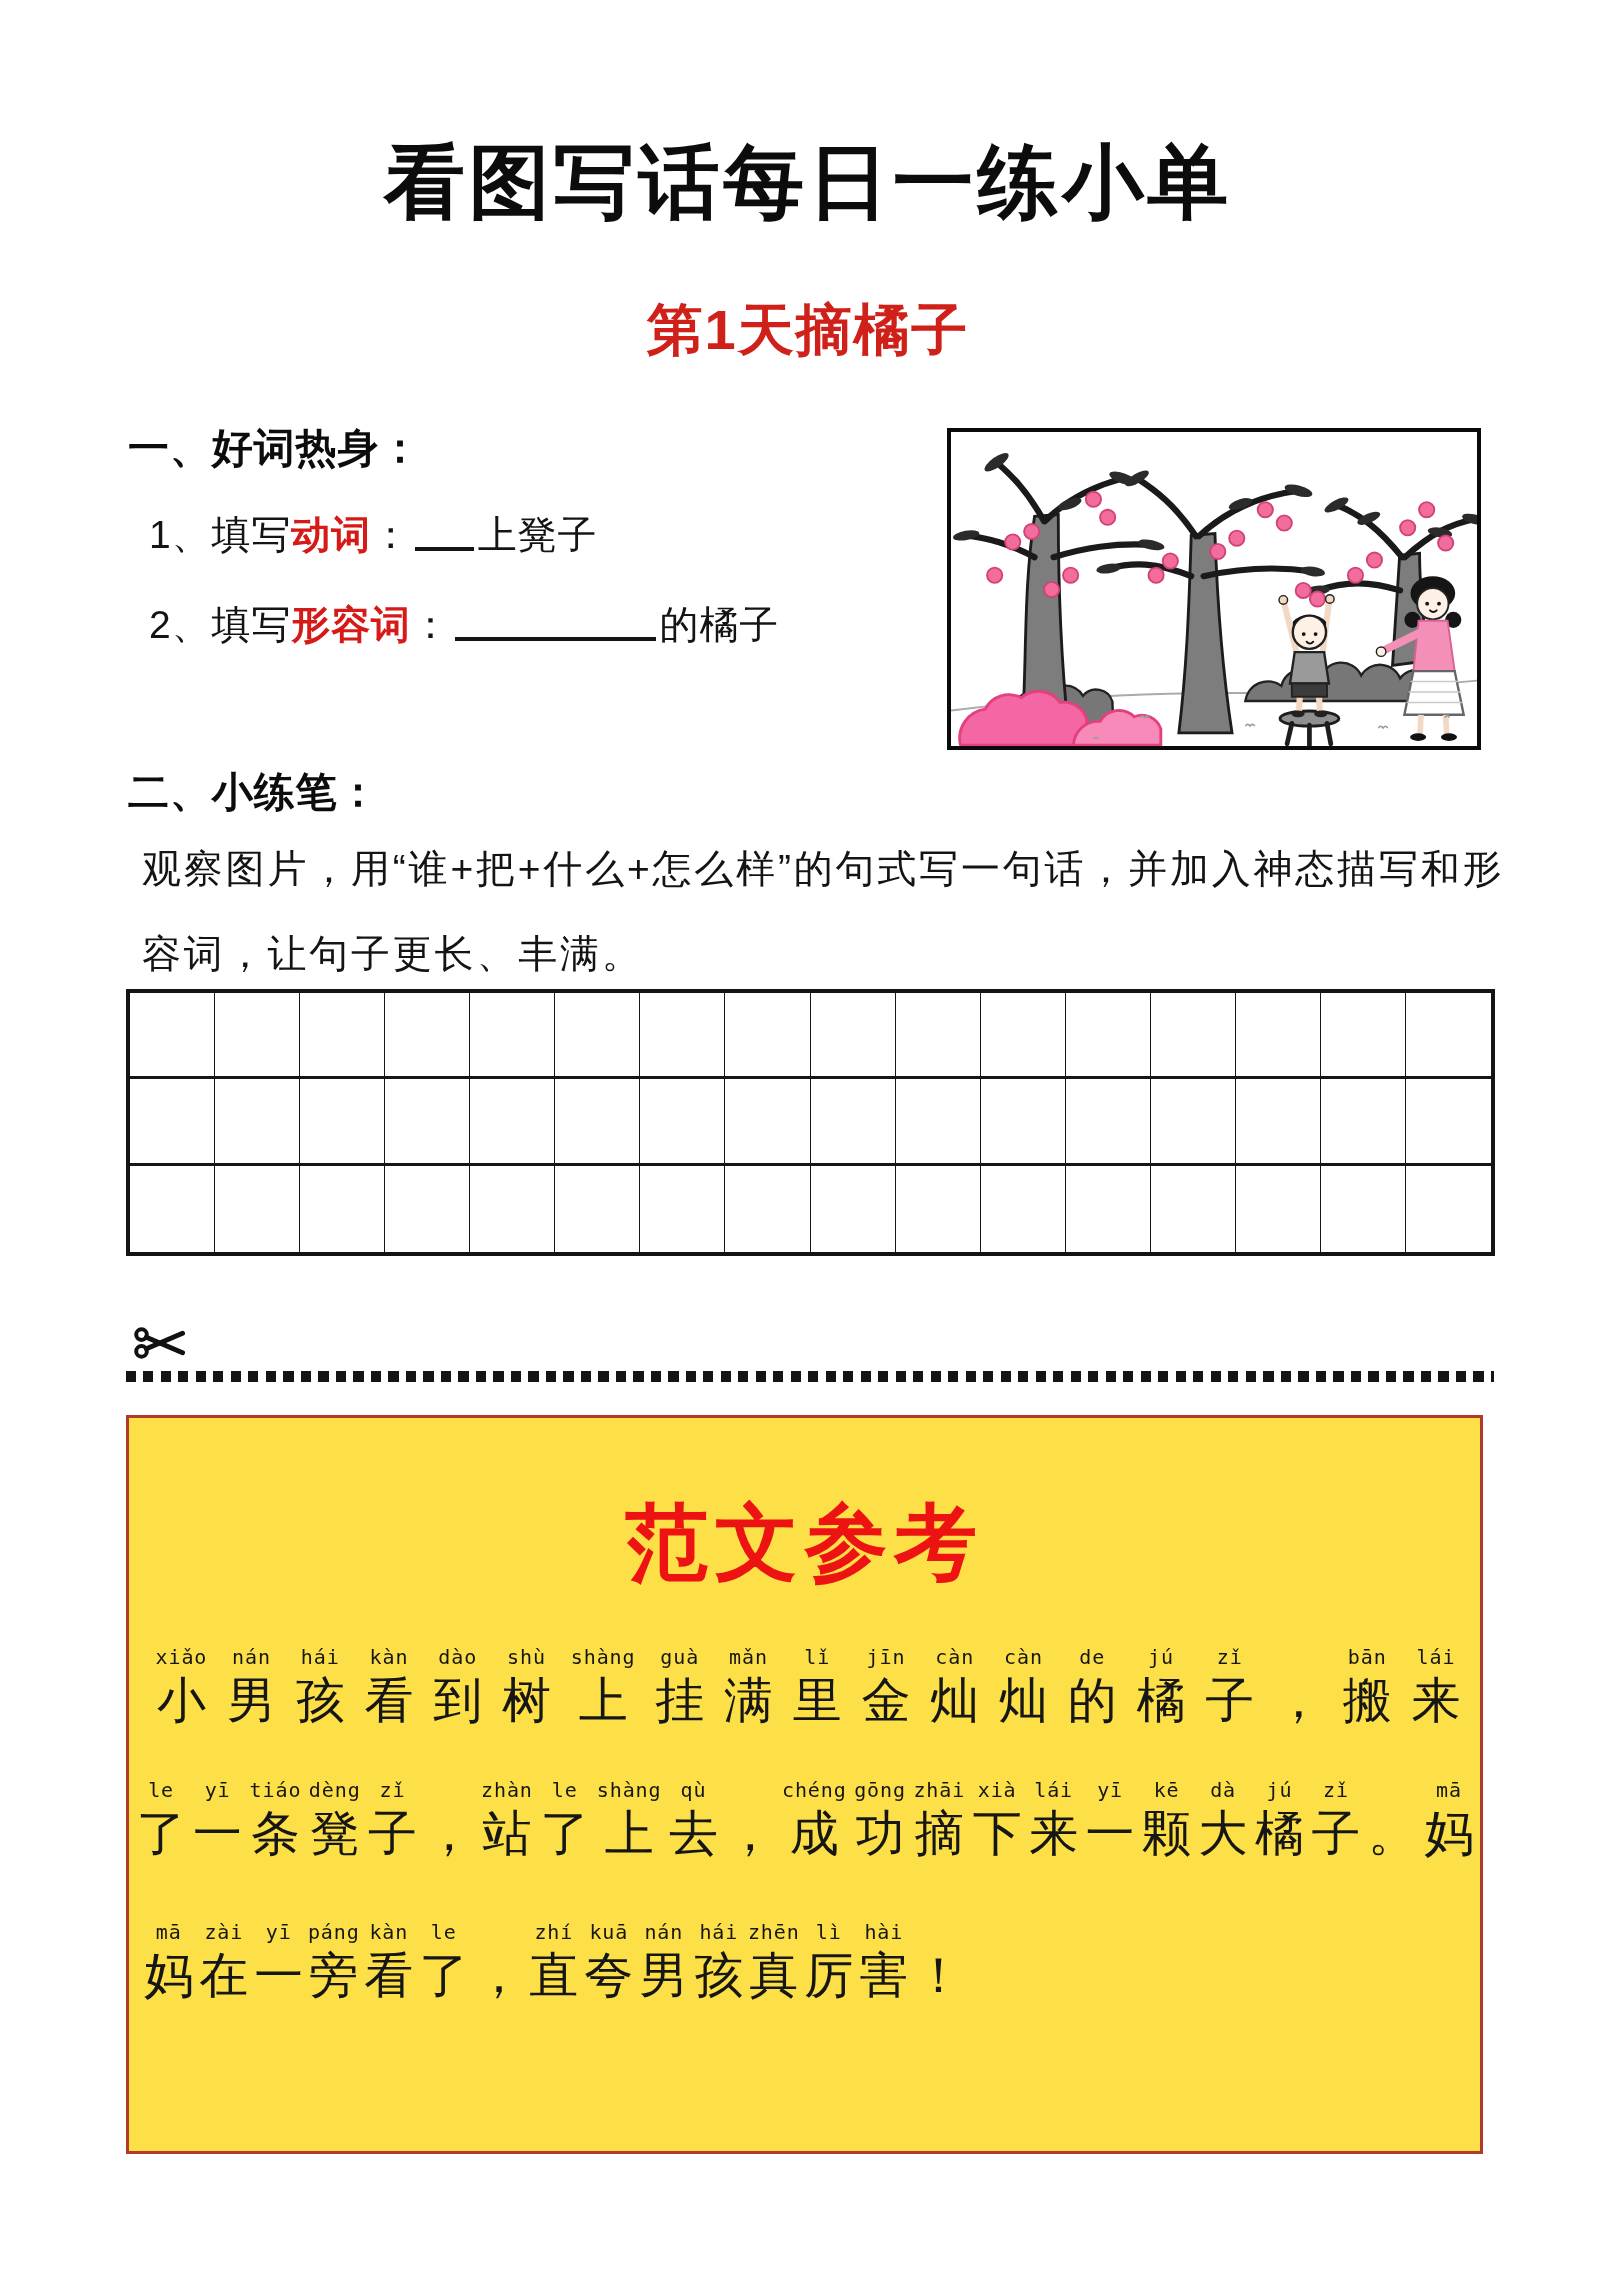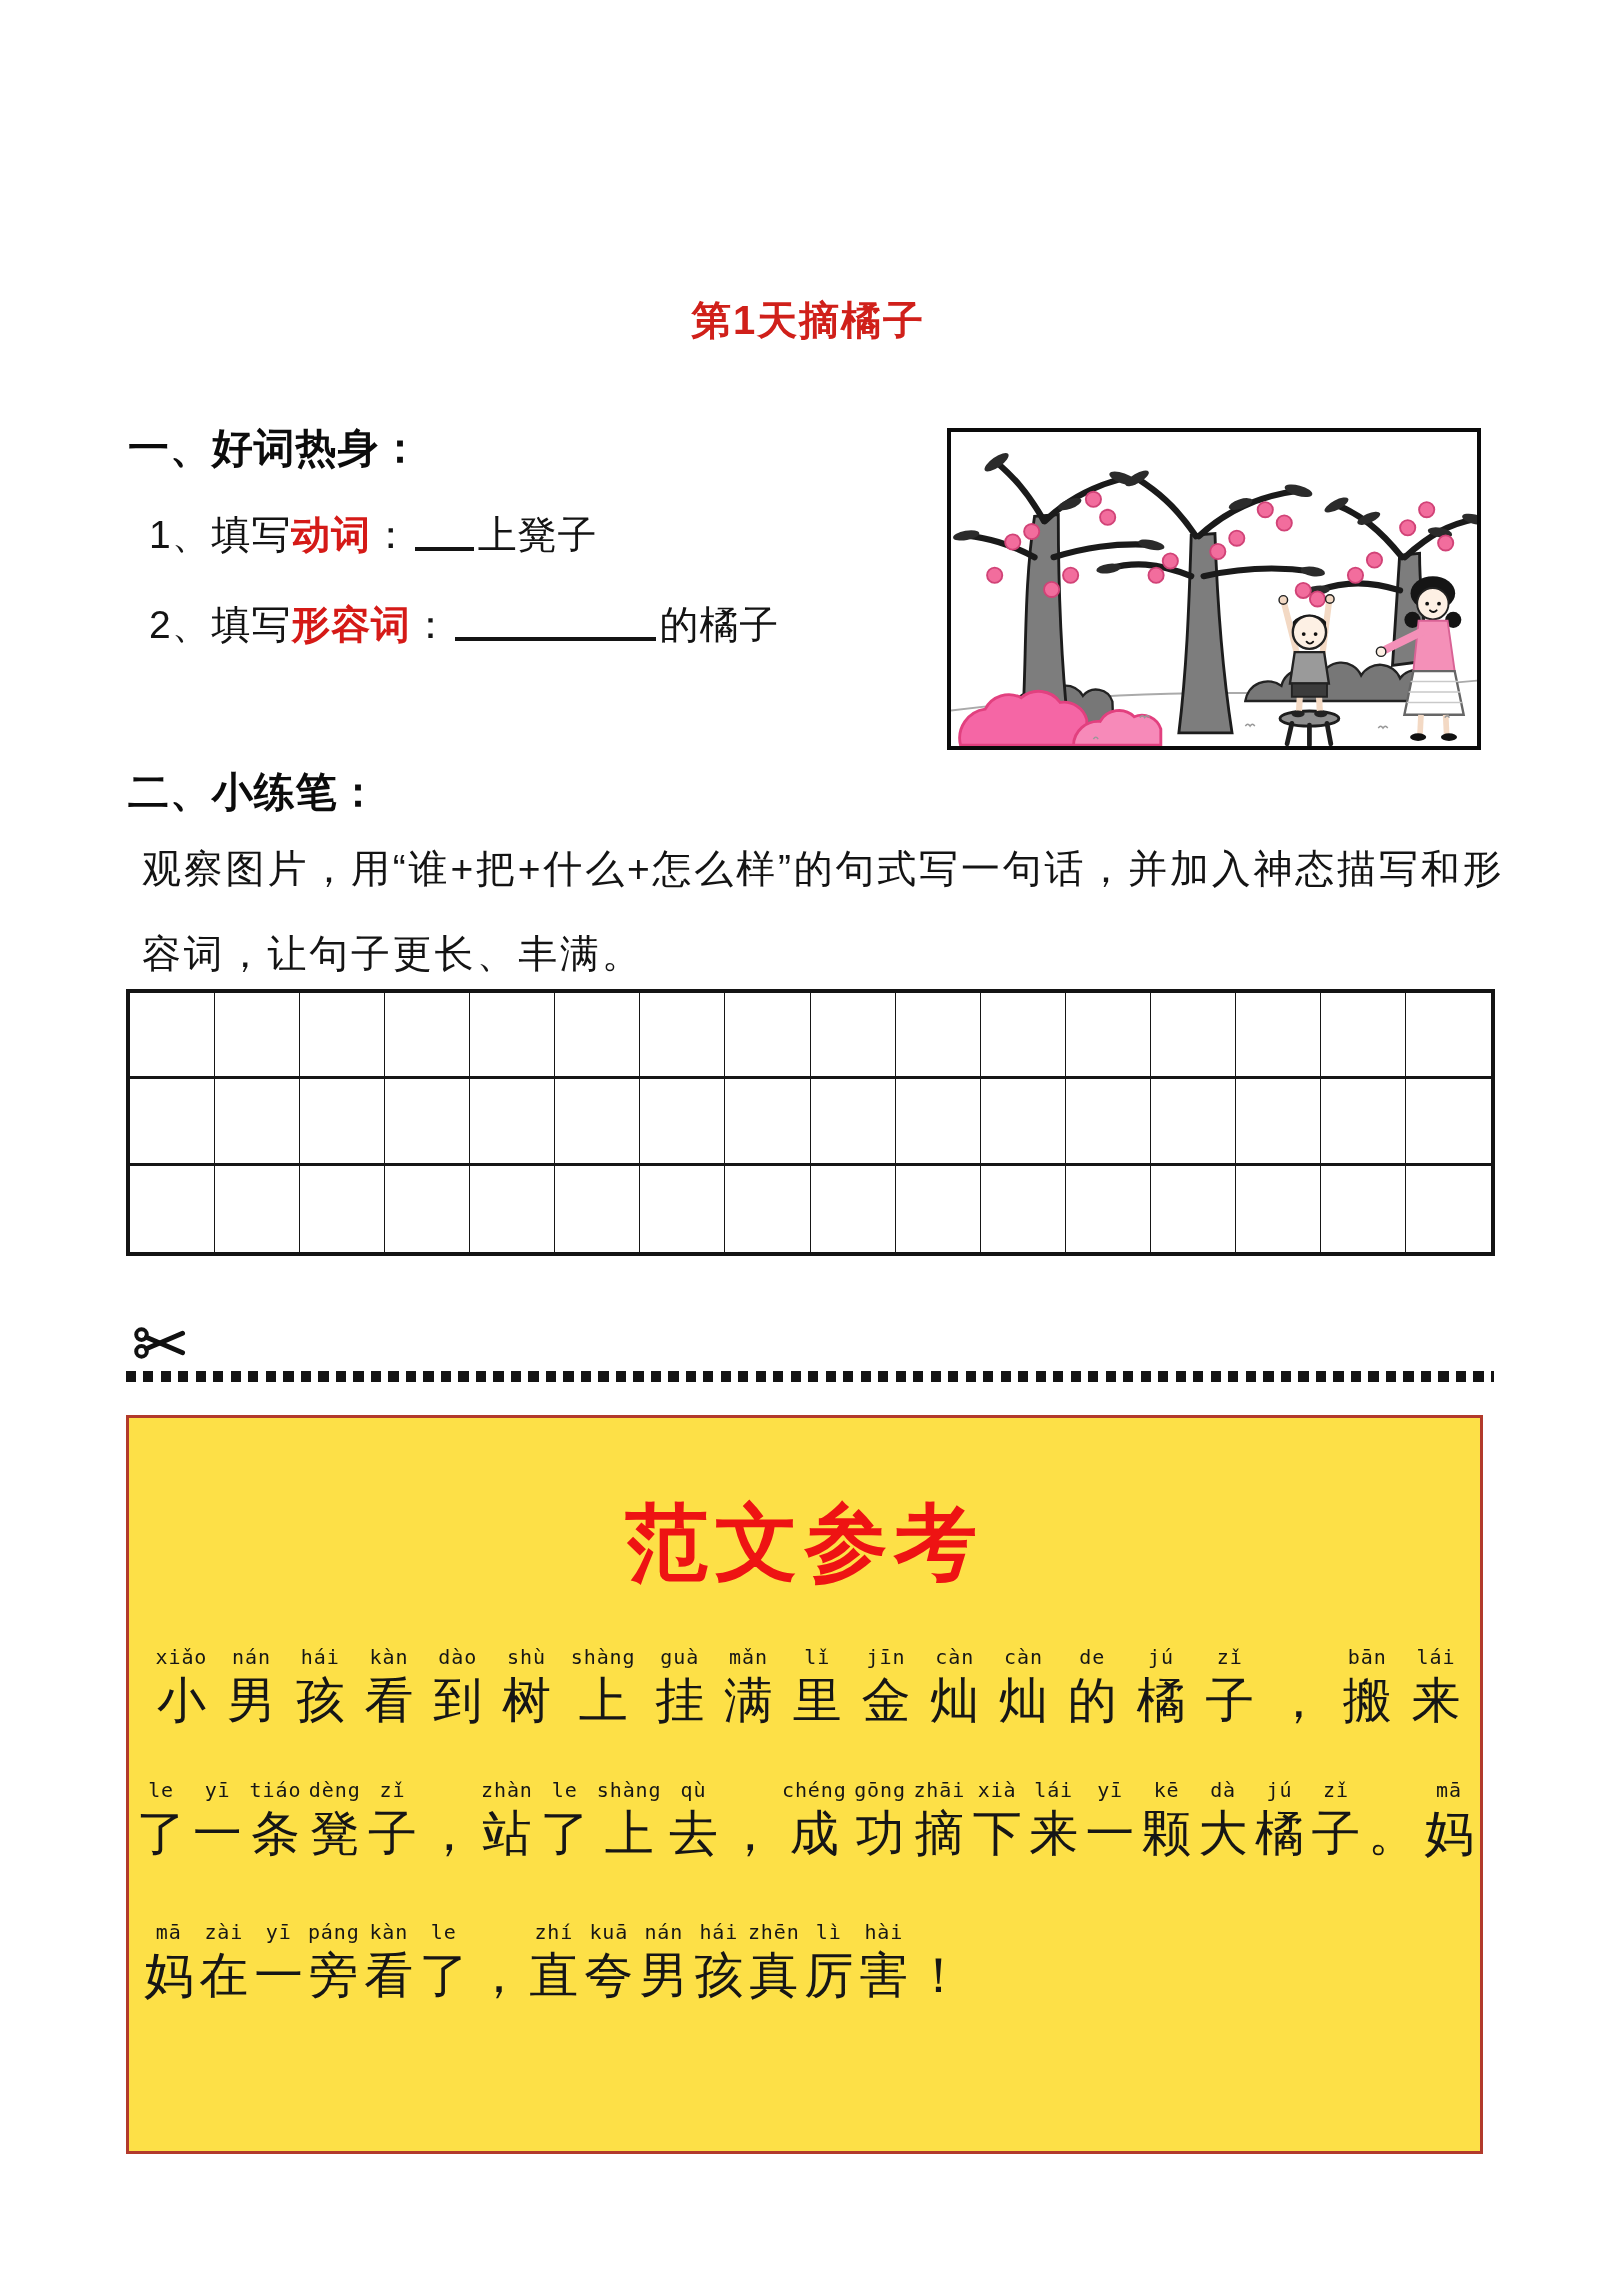--- a/index.html
+++ b/index.html
@@ -2,21 +2,21 @@
 <html style="font-size:7.6px"><head>
 <meta charset="utf-8">
 <style>
   html,body{margin:0;padding:0;background:#ffffff;}
   body{width:1616px;height:2284px;font-family:"Liberation Sans",sans-serif;color:#111;}
   .page{position:relative;width:1616px;height:2284px;background:#fff;overflow:hidden;}
 
   .title{position:absolute;top:129px;left:0;width:100%;text-align:center;
          font-size:81px;font-weight:900;letter-spacing:3.8px;color:#0c0c0c;}
   .subtitle{position:absolute;top:293px;left:0;width:100%;text-align:center;
-         font-size:40px;font-weight:700;letter-spacing:1.9px;color:#d0201a;}
+         font-size:56px;font-weight:700;letter-spacing:1.9px;color:#d0201a;}
 
   .h-sec{position:absolute;left:128px;font-size:41px;font-weight:800;color:#0c0c0c;letter-spacing:0.9px;}
   .h-warm{top:421px;}
   .h-prac{top:765px;}
 
   .witem{position:absolute;left:149px;font-size:39px;color:#141414;letter-spacing:0.9px;white-space:nowrap;}
   .wi1{top:508px;} .wi2{top:598px;} .wi3{top:687px;}
   .kw{color:#d51a17;font-weight:700;}
   .blank{display:inline-block;border-bottom:4.3px solid #141414;height:34px;vertical-align:-2.8px;margin:0 3.8px;}
   .blank-s{width:59px;} .blank-l{width:201px;}
@@ -50,20 +50,21 @@
   .scell{display:flex;flex-direction:column;align-items:center;}
   .pinyin{font-family:"DejaVu Sans Mono",monospace;font-size:20px;height:27.5px;line-height:27.5px;
           letter-spacing:0.9px;white-space:nowrap;color:#161616;}
   .hanzi{font-size:49px;line-height:56px;color:#161616;}
 </style>
 </head>
 <body>
 
 <div class="page">
 
+  <div class="title">看图写话每日一练小单</div>
   <div class="subtitle">第1天摘橘子</div>
 
   <div class="h-sec h-warm">一、好词热身：</div>
 
   <div class="witem wi1">
     <span>1、</span><span>填写</span><span class="kw">动词</span><span>：</span><span class="blank blank-s"></span><span>上凳子</span>
   </div>
   <div class="witem wi2">
     <span>2、</span><span>填写</span><span class="kw">形容词</span><span>：</span><span class="blank blank-l"></span><span>的橘子</span>
   </div>

